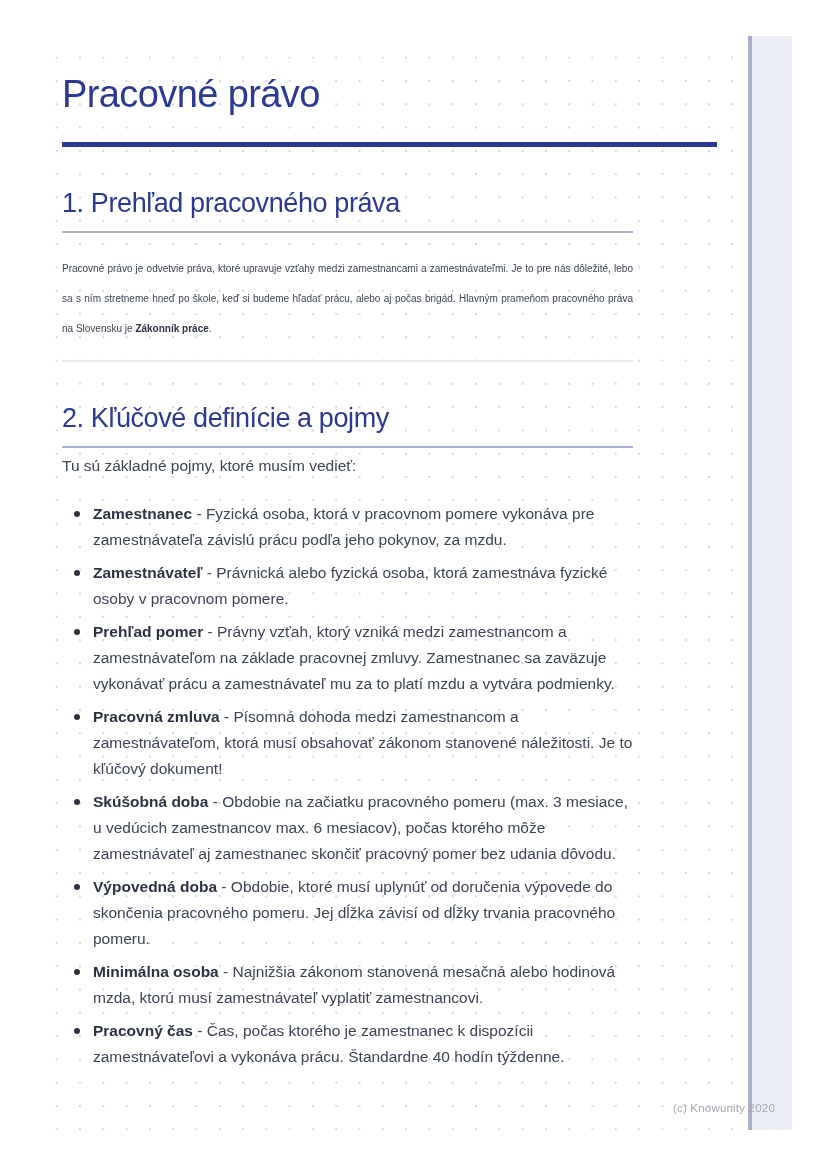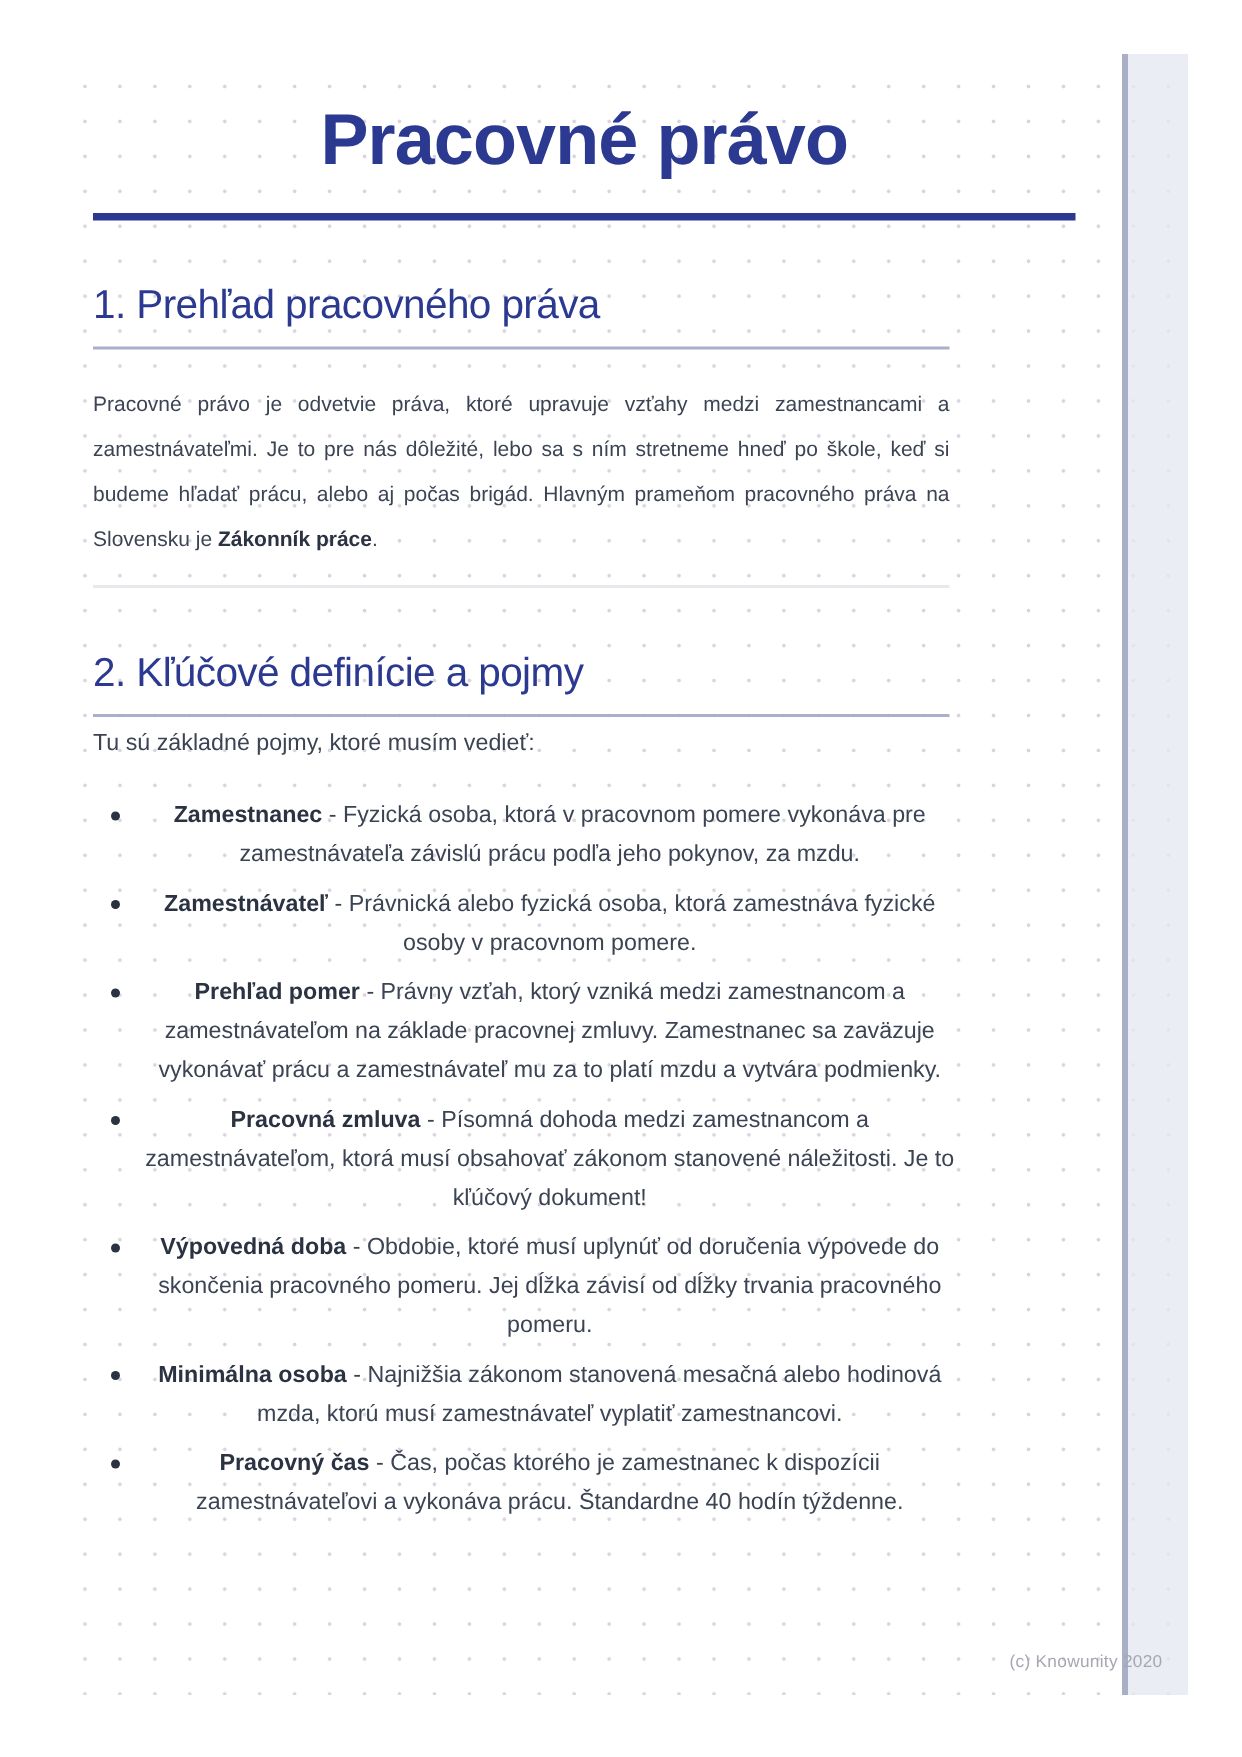--- a/index.html
+++ b/index.html
@@ -29,43 +29,42 @@
     width: 40px; height: 1094px;
     background: rgba(229,232,242,0.78);
     z-index: 1;
   }
   .content {
     position: absolute; left: 62px; top: 40px;
     width: 655px; z-index: 2;
   }
   h1.page-title {
     margin: 32px 0 0 0;
-    font-size: 48px; line-height: 44px;
-    font-weight: bold; letter-spacing: -0.6px;
+    font-size: 38px; line-height: 44px;
+    font-weight: normal; letter-spacing: -0.6px;
     color: #2b3990;
-    text-align: center;
   }
   .title-rule {
     margin-top: 26px;
     width: 655px; height: 5px;
     background: #2b3990;
   }
   h2.section-heading {
     margin: 40px 0 0 0;
     width: 571px; box-sizing: border-box;
     font-size: 27px; line-height: 33px;
     font-weight: normal; letter-spacing: -0.4px;
     color: #2b3990;
     padding-bottom: 11px;
     border-bottom: 2px solid #a9b0ca;
   }
   p.body-par {
     margin: 21px 0 0 0;
     width: 571px;
-    font-size: 14px; line-height: 30px;
+    font-size: 10px; line-height: 30px;
     color: #3c4454;
     text-align: justify;
   }
   p.body-par strong { color: #2b3342; }
   .divider {
     margin-top: 16px;
     width: 571px; height: 2px;
     background: #e9e9ed;
   }
   p.intro {
@@ -78,21 +77,20 @@
     margin: 22px 0 0 0; padding: 0;
     list-style: none;
     width: 578px;
   }
   ul.defs li {
     position: relative;
     padding-left: 31px;
     margin-bottom: 7px;
     font-size: 15.5px; line-height: 26px;
     color: #3c4454;
-    text-align: center;
   }
   ul.defs li::before {
     content: "";
     position: absolute; left: 12px; top: 10px;
     width: 6px; height: 6px; border-radius: 50%;
     background: #2b3342;
   }
   ul.defs .term { font-weight: bold; color: #2b3342; }
   .footer {
     position: absolute; right: 53px; top: 1102px;
@@ -136,20 +134,25 @@
     <span class="term">Prehľad pomer</span>
     <span class="sep">-</span>
     <span class="def">Právny vzťah, ktorý vzniká medzi zamestnancom a zamestnávateľom na základe pracovnej zmluvy. Zamestnanec sa zaväzuje vykonávať prácu a zamestnávateľ mu za to platí mzdu a vytvára podmienky.</span>
   </li>
         <li>
     <span class="term">Pracovná zmluva</span>
     <span class="sep">-</span>
     <span class="def">Písomná dohoda medzi zamestnancom a zamestnávateľom, ktorá musí obsahovať zákonom stanovené náležitosti. Je to kľúčový dokument!</span>
   </li>
         <li>
+    <span class="term">Skúšobná doba</span>
+    <span class="sep">-</span>
+    <span class="def">Obdobie na začiatku pracovného pomeru (max. 3 mesiace, u vedúcich zamestnancov max. 6 mesiacov), počas ktorého môže zamestnávateľ aj zamestnanec skončiť pracovný pomer bez udania dôvodu.</span>
+  </li>
+        <li>
     <span class="term">Výpovedná doba</span>
     <span class="sep">-</span>
     <span class="def">Obdobie, ktoré musí uplynúť od doručenia výpovede do skončenia pracovného pomeru. Jej dĺžka závisí od dĺžky trvania pracovného pomeru.</span>
   </li>
         <li>
     <span class="term">Minimálna osoba</span>
     <span class="sep">-</span>
     <span class="def">Najnižšia zákonom stanovená mesačná alebo hodinová mzda, ktorú musí zamestnávateľ vyplatiť zamestnancovi.</span>
   </li>
         <li>

